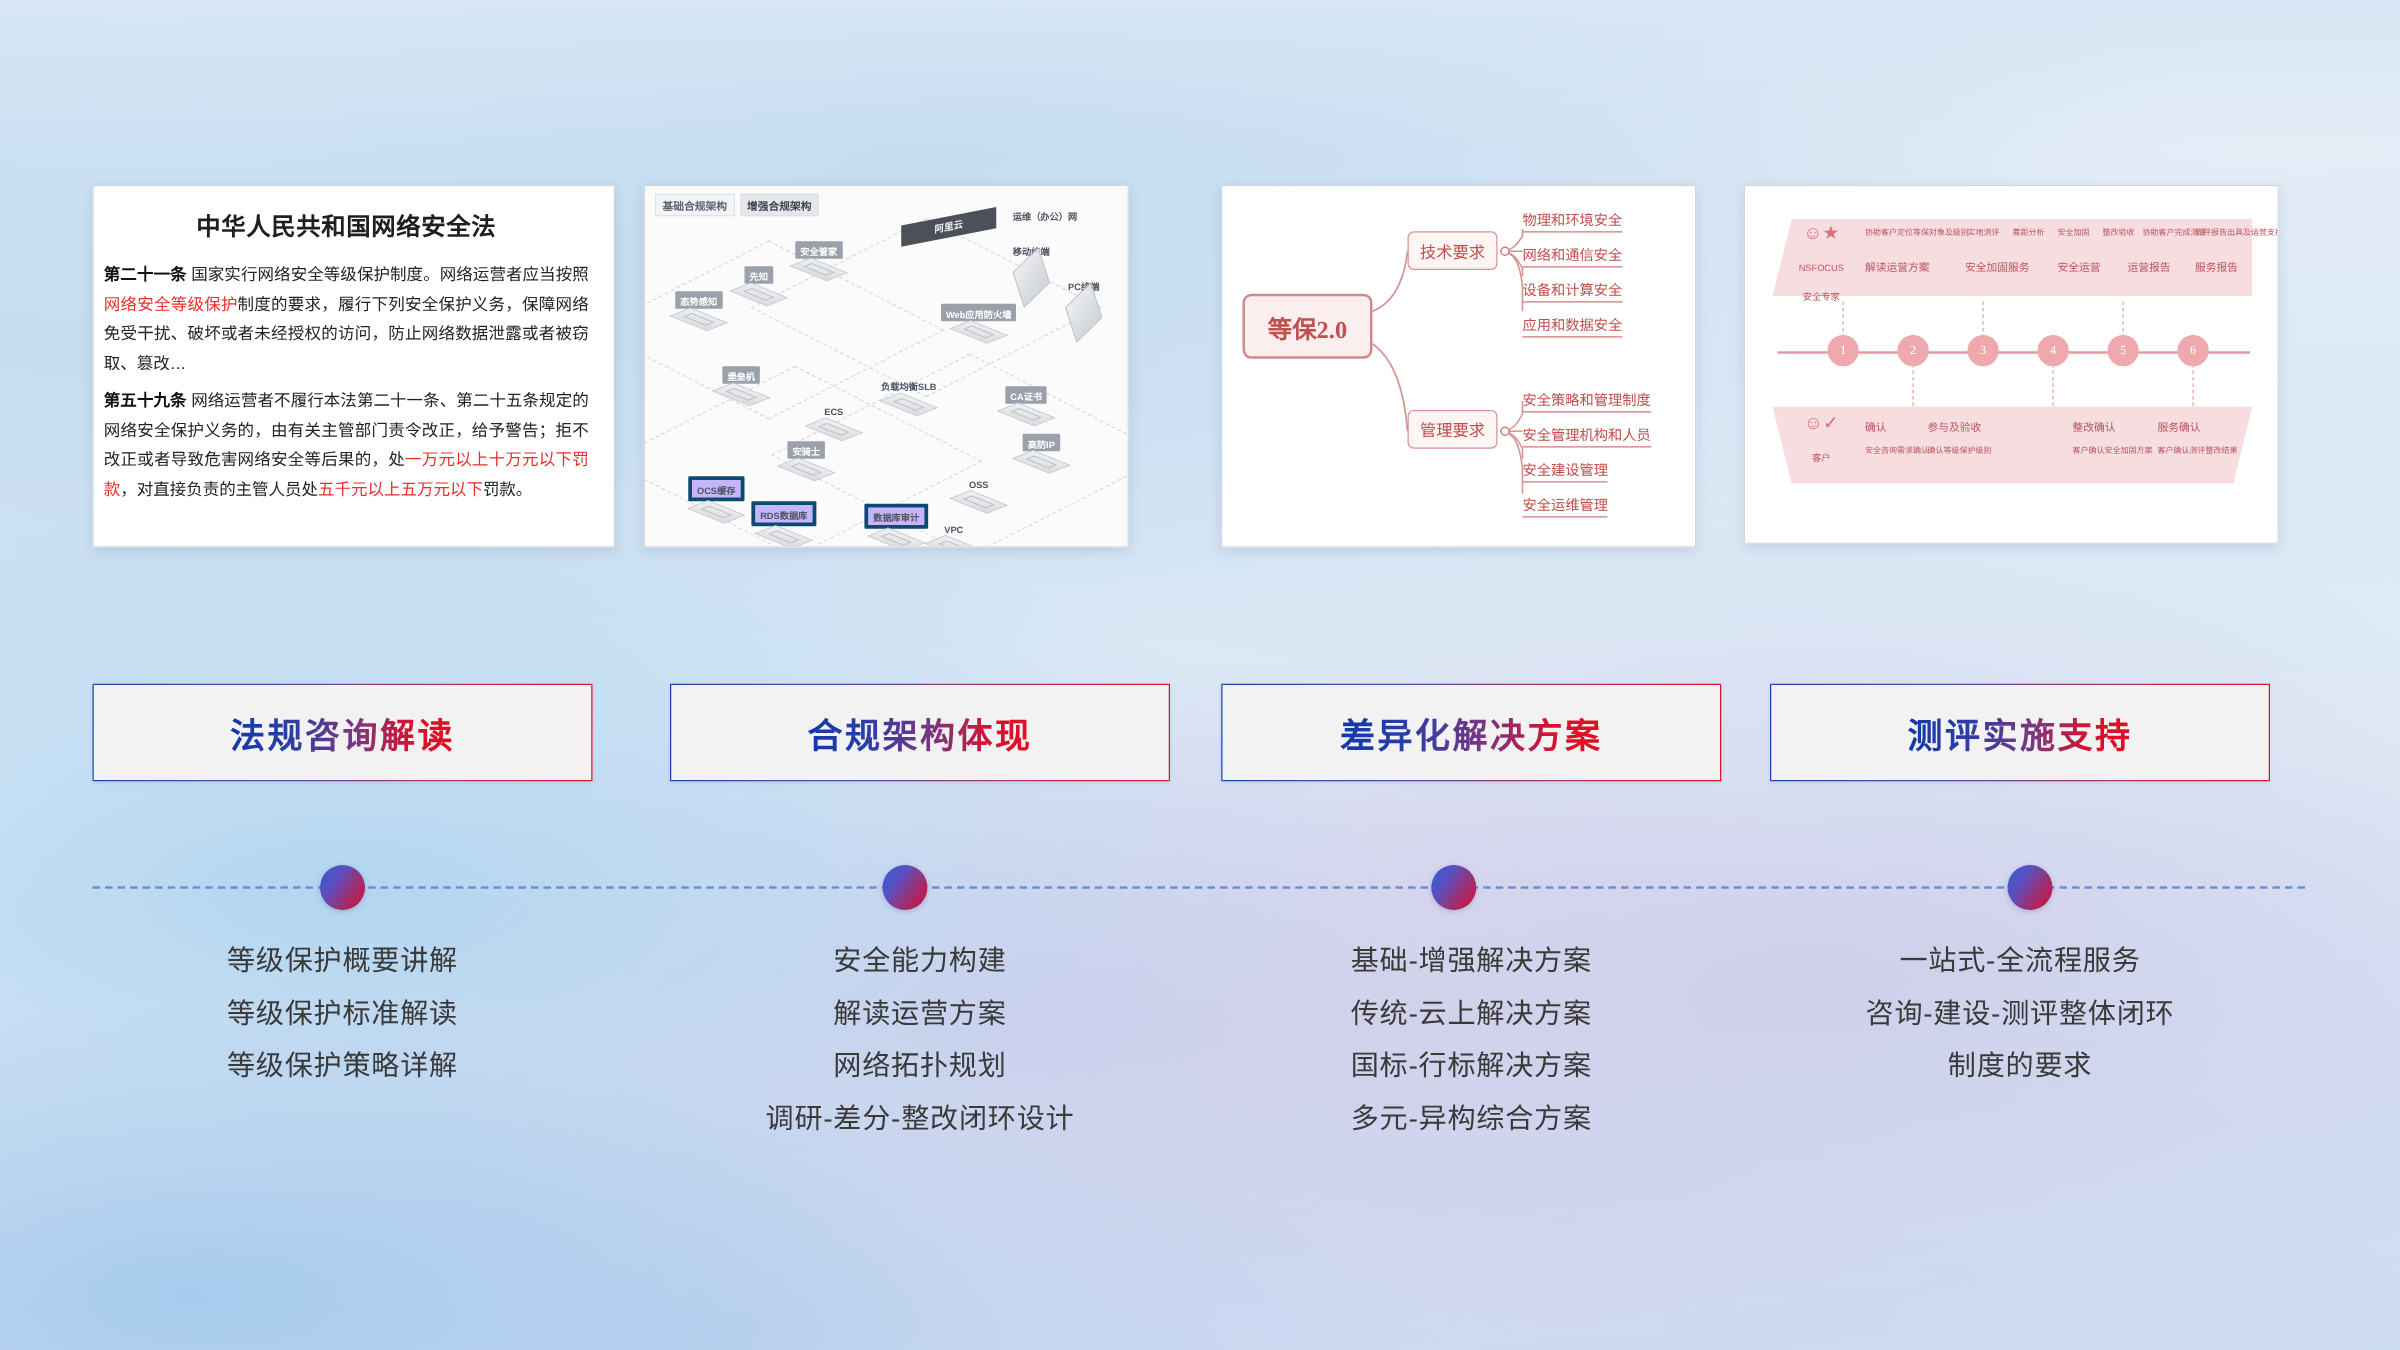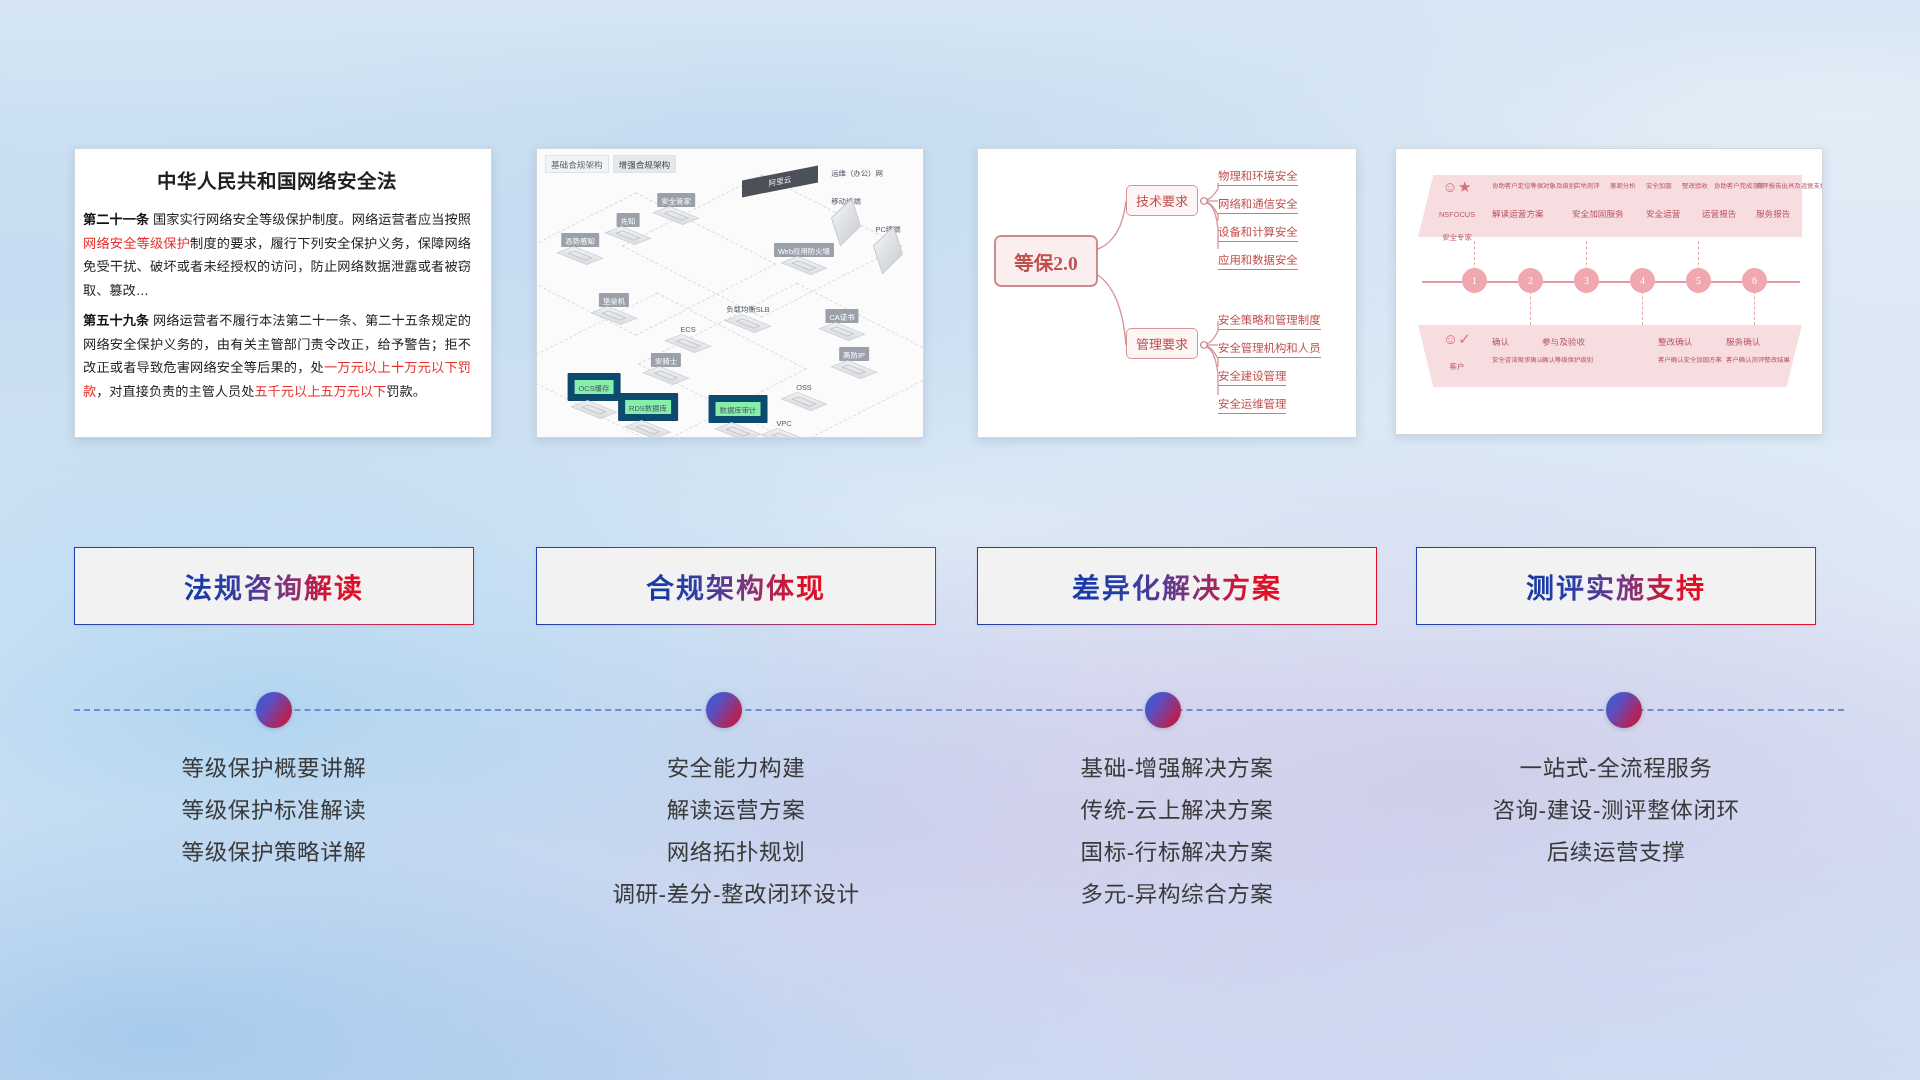--- a/index.html
+++ b/index.html
@@ -46,21 +46,21 @@
   
   .thumb-row { position: absolute; top: 148px; left: 0; width: 1920px; height: 290px; }
   .thumb {
     position: absolute; top: 0;
     background: #fff;
     border: 1px solid #cfd6de;
     box-shadow: 0 3px 9px rgba(60,90,130,.17);
     overflow: hidden;
   }
   .th1 { left: 74px;   width: 418px; height: 290px; }
-  .th2 { left: 536px;  width: 388px; height: 290px; }
+  .th2 { left: 515px;  width: 388px; height: 290px; font-weight: bold; }
   .th3 { left: 977px;  width: 380px; height: 290px; }
   .th4 { left: 1395px; width: 428px; height: 287px; }
 
   
   .law { padding: 16px 20px 10px 8px; }
   .law-title {
     text-align: center; font-size: 19.5px; font-weight: 700; color: #1f1f1f;
     letter-spacing: .5px; margin-bottom: 14px;
   }
   .law-p { font-size: 13.2px; line-height: 1.78; color: #232323; text-align: justify; }
@@ -91,21 +91,21 @@
   .p1 { left: 24px;  top: 40px;  width: 150px; height: 150px; }
   .p2 { left: 150px; top: 22px;  width: 150px; height: 150px; }
   .p3 { left: 40px;  top: 140px; width: 160px; height: 160px; }
   .p4 { left: 175px; top: 130px; width: 170px; height: 170px; }
   .node { position: absolute; }
   .node .tag {
     position: absolute; left: 50%; transform: translateX(-50%); bottom: 100%;
     background: #9aa1aa; color: #fff; font-size: 7.4px; padding: 1.5px 4px;
     white-space: nowrap; border-radius: 1px;
   }
-  .node .tag.light { background: #86efac; color: #4d5560; border: 7px solid #0c4a6e; }
+  .node .tag.light { background: #c4b5fd; color: #4d5560; border: 3px solid #0c4a6e; }
   .node .tag.plain { background: transparent; color: #4d5560; }
   .box3d {
     width: 30px; height: 17px; background: linear-gradient(160deg,#f0f1f3,#d9dbdf);
     border: 1px solid #c4c8ce; transform: rotate(45deg) skew(-23deg,-23deg);
     position: relative;
   }
   .box3d::after {
     content:''; position:absolute; left:5px; top:4px; right:5px; bottom:4px;
     border:1px solid #b9bec5;
   }
@@ -459,17 +459,17 @@
     </div>
     <div class="col c3">
       <div class="bullet">基础-增强解决方案</div>
       <div class="bullet">传统-云上解决方案</div>
       <div class="bullet">国标-行标解决方案</div>
       <div class="bullet">多元-异构综合方案</div>
     </div>
     <div class="col c4">
       <div class="bullet">一站式-全流程服务</div>
       <div class="bullet">咨询-建设-测评整体闭环</div>
-      <div class="bullet">后续运营支撑</div>
+      <div class="bullet">制度的要求</div>
     </div>
   </div>
 
 </div>
 
 </body></html>

